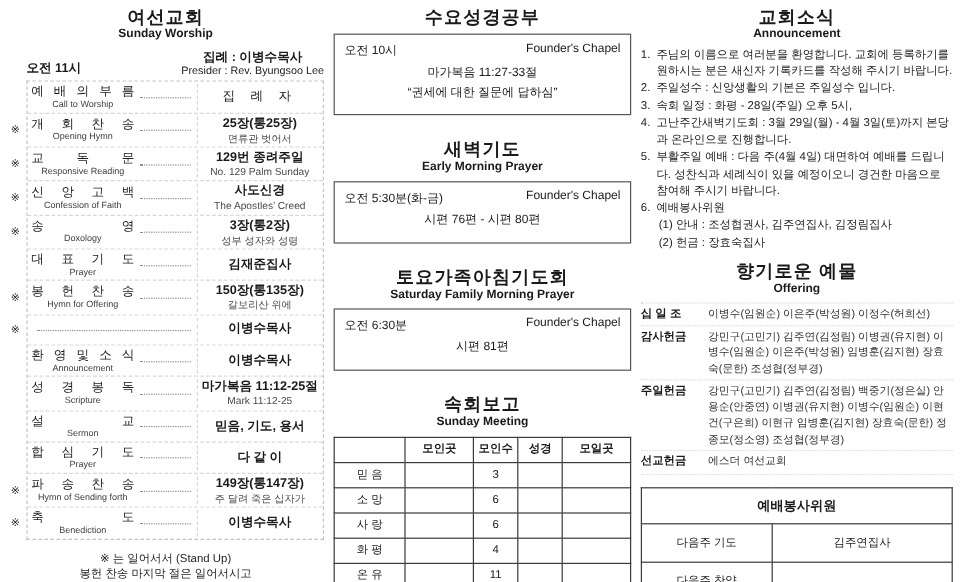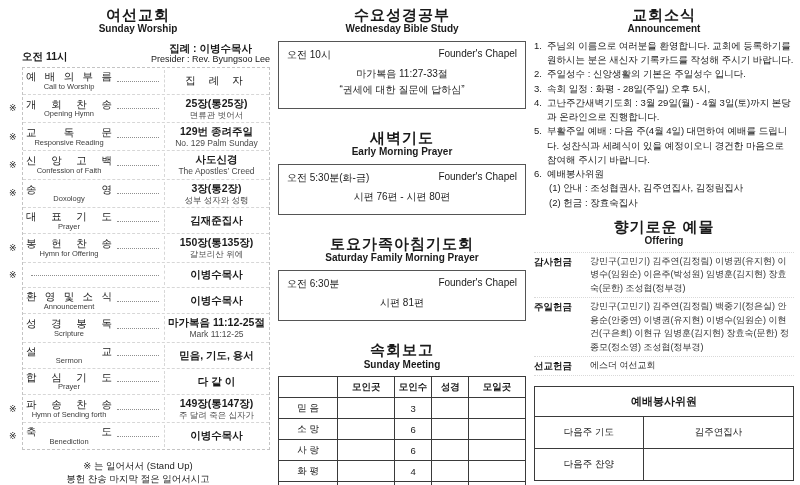--- a/index.html
+++ b/index.html
@@ -265,21 +265,20 @@
       <div>※ 는 일어서서 (Stand Up)</div>
       <div>봉헌 찬송 마지막 절은 일어서시고</div>
 
     </div>
   </div>
 
   <div class="col col-mid">
 
     <div class="mid-sec">
       <div class="sec-title">수요성경공부</div>
-      <div class="sec-subtitle">Wednesday Bible Study</div>
       <div class="mid-box">
         <div class="mid-box-top">
           <span>오전 10시</span>
           <span>Founder's Chapel</span>
         </div>
         <div class="mid-box-lines">
           <div>마가복음 11:27-33절</div>
           <div>“권세에 대한 질문에 답하심”</div>
         </div>
       </div>
@@ -405,20 +404,24 @@
           <span class="ann-text">(2) 헌금 : 장효숙집사</span>
         </div>
       </div>
     </div>
 
     <div class="offering-sec">
       <div class="sec-title">향기로운 예물</div>
       <div class="sec-subtitle">Offering</div>
       <div class="off-rows">
         <div class="off-row">
+          <span class="off-label">십 일 조</span>
+          <span class="off-value">이병수(임원순) 이은주(박성원) 이정수(허희선)</span>
+        </div>
+        <div class="off-row">
           <span class="off-label">감사헌금</span>
           <span class="off-value">강민구(고민기) 김주연(김정림) 이병권(유지현) 이병수(임원순) 이은주(박성원) 임병훈(김지현) 장효숙(문한) 조성협(정부경)</span>
         </div>
         <div class="off-row">
           <span class="off-label">주일헌금</span>
           <span class="off-value">강민구(고민기) 김주연(김정림) 백중기(정은실) 안용순(안중연) 이병권(유지현) 이병수(임원순) 이현건(구은희) 이현규 임병훈(김지현) 장효숙(문한) 정종모(정소영) 조성협(정부경)</span>
         </div>
         <div class="off-row">
           <span class="off-label">선교헌금</span>
           <span class="off-value">에스더 여선교회</span>

